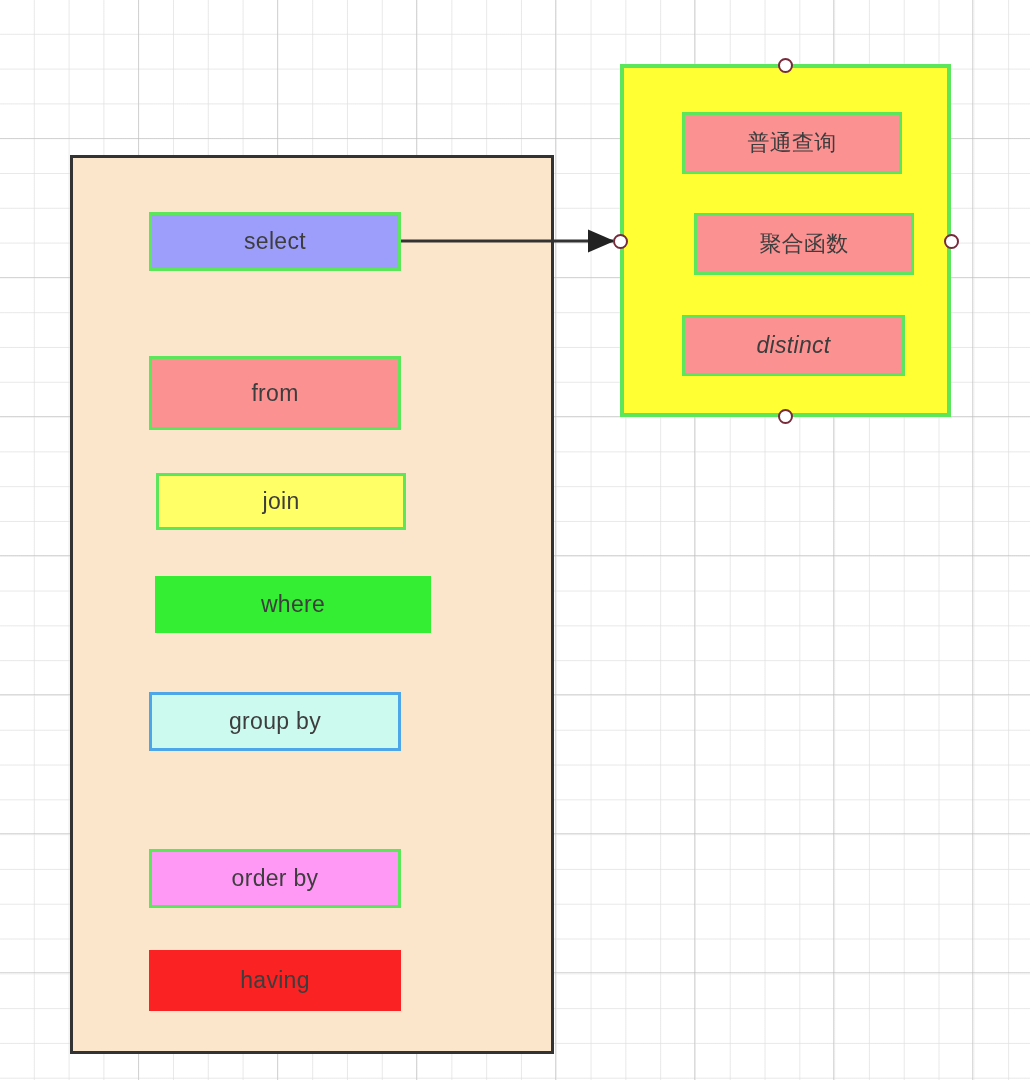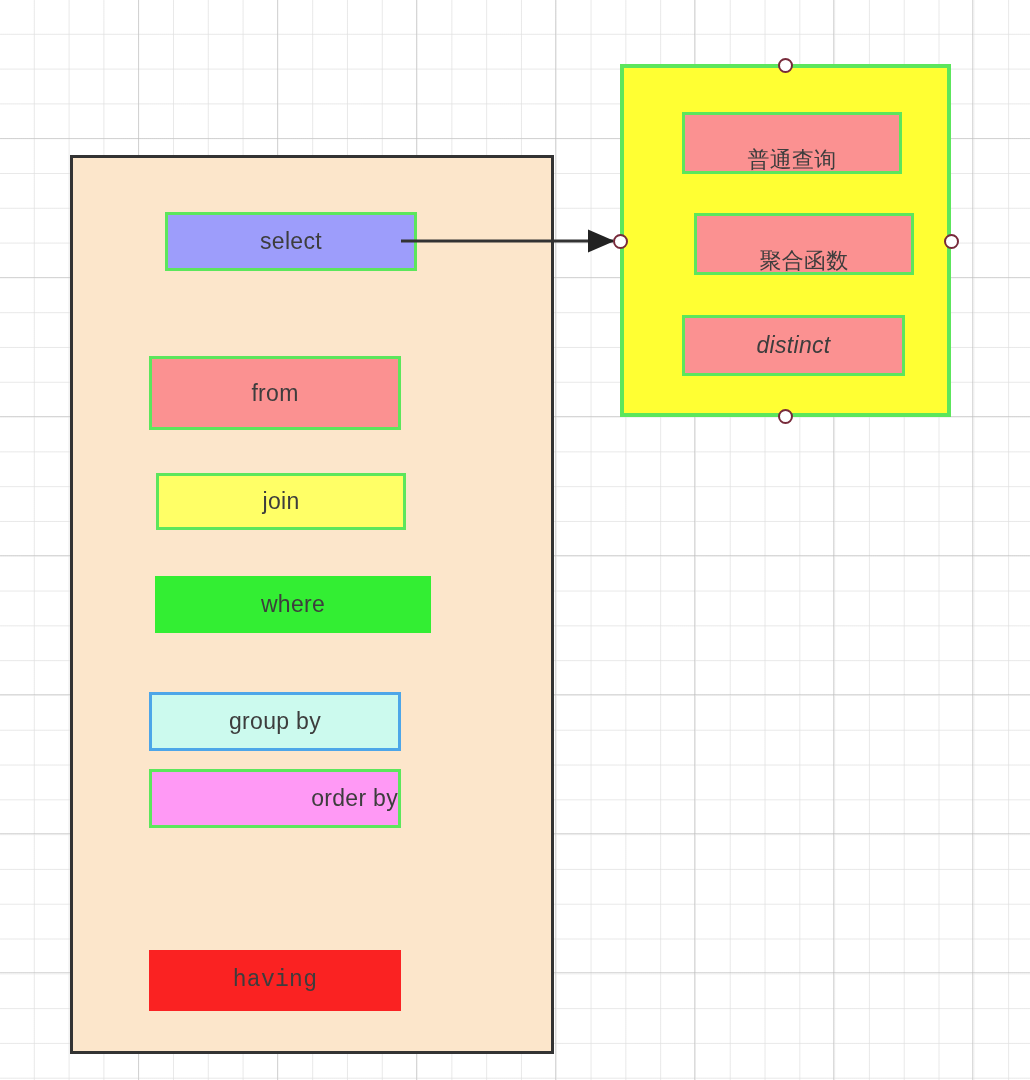--- a/index.html
+++ b/index.html
@@ -56,21 +56,20 @@
     justify-content: center;
     color: #3d3d3d;
     font-size: 23px;
     letter-spacing: 0.3px;
     line-height: 1;
     white-space: nowrap;
   }
   .node.cjk {
     font-family: "DejaVu Sans", "Liberation Sans", sans-serif;
     font-size: 22px;
-    align-items: flex-end;
   }
 
   
   #select-to-detail-edge {
     position: absolute;
     left: 0; top: 0;
     width: 1030px; height: 1080px;
     overflow: visible;
     pointer-events: none;
   }
@@ -87,39 +86,39 @@
 </head>
 <body>
 
 <div id="canvas">
 
   <div class="group-box" id="sql-clause-group" style="left: 70px; top: 155px; width: 484px; height: 899px; background: rgb(252, 230, 203); border-color: rgb(51, 51, 51);"></div>
 
   <div class="group-box" id="select-detail-group" style="left: 620px; top: 64px; width: 331px; height: 353px; background: rgb(255, 255, 51); border-color: rgb(92, 230, 92);"></div>
 
   <div id="clause-layer">
-      <div class="node" style="left: 149px; top: 212px; width: 252px; height: 59px; background: rgb(157, 157, 251); border: 3px solid rgb(92, 230, 92); margin-left: 16px;">
+      <div class="node" style="left: 149px; top: 212px; width: 252px; height: 59px; background: rgb(157, 157, 251); border: 3px solid rgb(92, 230, 92);">
         <span>select</span>
       </div>
       <div class="node" style="left: 149px; top: 356px; width: 252px; height: 74px; background: rgb(251, 145, 145); border: 3px solid rgb(92, 230, 92);">
         <span>from</span>
       </div>
       <div class="node" style="left: 156px; top: 473px; width: 250px; height: 57px; background: rgb(255, 255, 102); border: 3px solid rgb(92, 230, 92);">
         <span>join</span>
       </div>
       <div class="node" style="left: 155px; top: 576px; width: 276px; height: 57px; background: rgb(51, 238, 51); border: 3px solid rgb(51, 238, 51);">
         <span>where</span>
       </div>
       <div class="node" style="left: 149px; top: 692px; width: 252px; height: 59px; background: rgb(204, 250, 238); border: 3px solid rgb(77, 166, 232); justify-content: center;">
         <span>group by</span>
       </div>
-      <div class="node" style="left: 149px; top: 769px; width: 252px; height: 59px; background: rgb(255, 153, 245); border: 3px solid rgb(92, 230, 92); justify-content: flex-end;">
+      <div class="node" style="left: 149px; top: 849px; width: 252px; height: 59px; background: rgb(255, 153, 245); border: 3px solid rgb(92, 230, 92);">
         <span>order by</span>
       </div>
-      <div class="node" style="left: 149px; top: 950px; width: 252px; height: 61px; background: rgb(250, 34, 34); border: 3px solid rgb(250, 34, 34); font-family: Liberation Mono, monospace;">
+      <div class="node" style="left: 149px; top: 950px; width: 252px; height: 61px; background: rgb(250, 34, 34); border: 3px solid rgb(250, 34, 34);">
         <span>having</span>
       </div>
     </div>
 
   <div id="detail-layer">
       <div class="node cjk" style="left: 682px; top: 112px; width: 220px; height: 62px; background: rgb(251, 145, 145); border: 3px solid rgb(92, 230, 92);">
         <span>普通查询</span>
       </div>
       <div class="node cjk" style="left: 682px; top: 213px; width: 220px; height: 62px; background: rgb(251, 145, 145); border: 3px solid rgb(92, 230, 92); margin-left: 12px;">
         <span>聚合函数</span>

